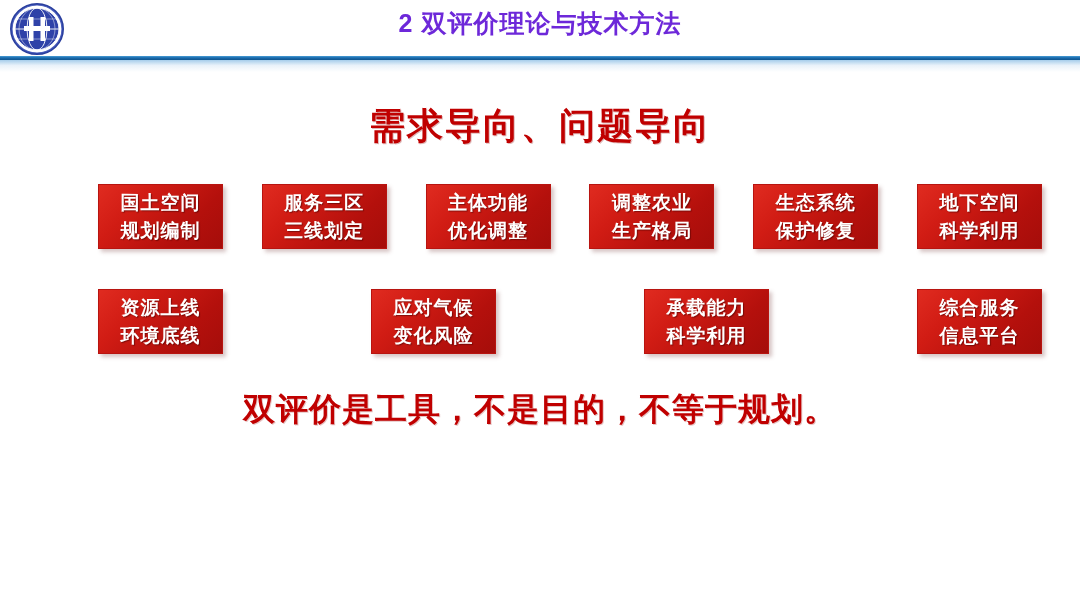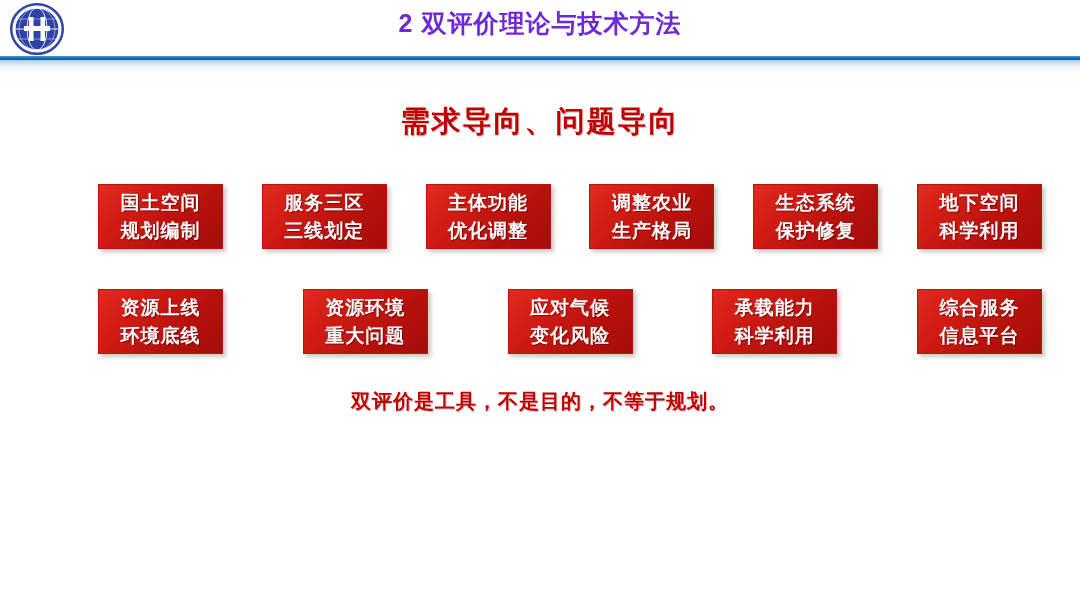--- a/index.html
+++ b/index.html
@@ -71,21 +71,21 @@
     background: linear-gradient(to bottom, rgba(150,196,231,0.85) 0%, rgba(205,226,243,0.45) 45%, rgba(255,255,255,0) 100%);
   }
 
   
   .section-title {
     position: absolute;
     left: 0;
     top: 102px;
     width: 1080px;
     text-align: center;
-    font-size: 29px;
+    font-size: 36px;
     font-weight: bold;
     color: #c00000;
     letter-spacing: 2px;
     white-space: nowrap;
     text-shadow: 1px 1px 0 rgba(150,20,20,0.30);
   }
 
   .grid {
     position: absolute;
     left: 70px;
@@ -127,21 +127,21 @@
   .tag-line {
     display: block;
   }
 
   .footnote {
     position: absolute;
     left: 0;
     top: 388px;
     width: 1080px;
     text-align: center;
-    font-size: 20px;
+    font-size: 32px;
     font-weight: bold;
     color: #c00000;
     letter-spacing: 1px;
     white-space: nowrap;
     text-shadow: 1px 1px 0 rgba(150,20,20,0.25);
   }
 </style>
 </head>
 <body>
 
@@ -202,24 +202,20 @@
         <span class="tag-line">科学利用</span>
       </div>
     </div>
 
     <div class="grid-row row-2">
       <div class="tag-box">
         <span class="tag-line">资源上线</span>
         <span class="tag-line">环境底线</span>
       </div>
       <div class="tag-box">
-        <span class="tag-line">资源环境</span>
-        <span class="tag-line">重大问题</span>
-      </div>
-      <div class="tag-box">
         <span class="tag-line">应对气候</span>
         <span class="tag-line">变化风险</span>
       </div>
       <div class="tag-box">
         <span class="tag-line">承载能力</span>
         <span class="tag-line">科学利用</span>
       </div>
       <div class="tag-box">
         <span class="tag-line">综合服务</span>
         <span class="tag-line">信息平台</span>

